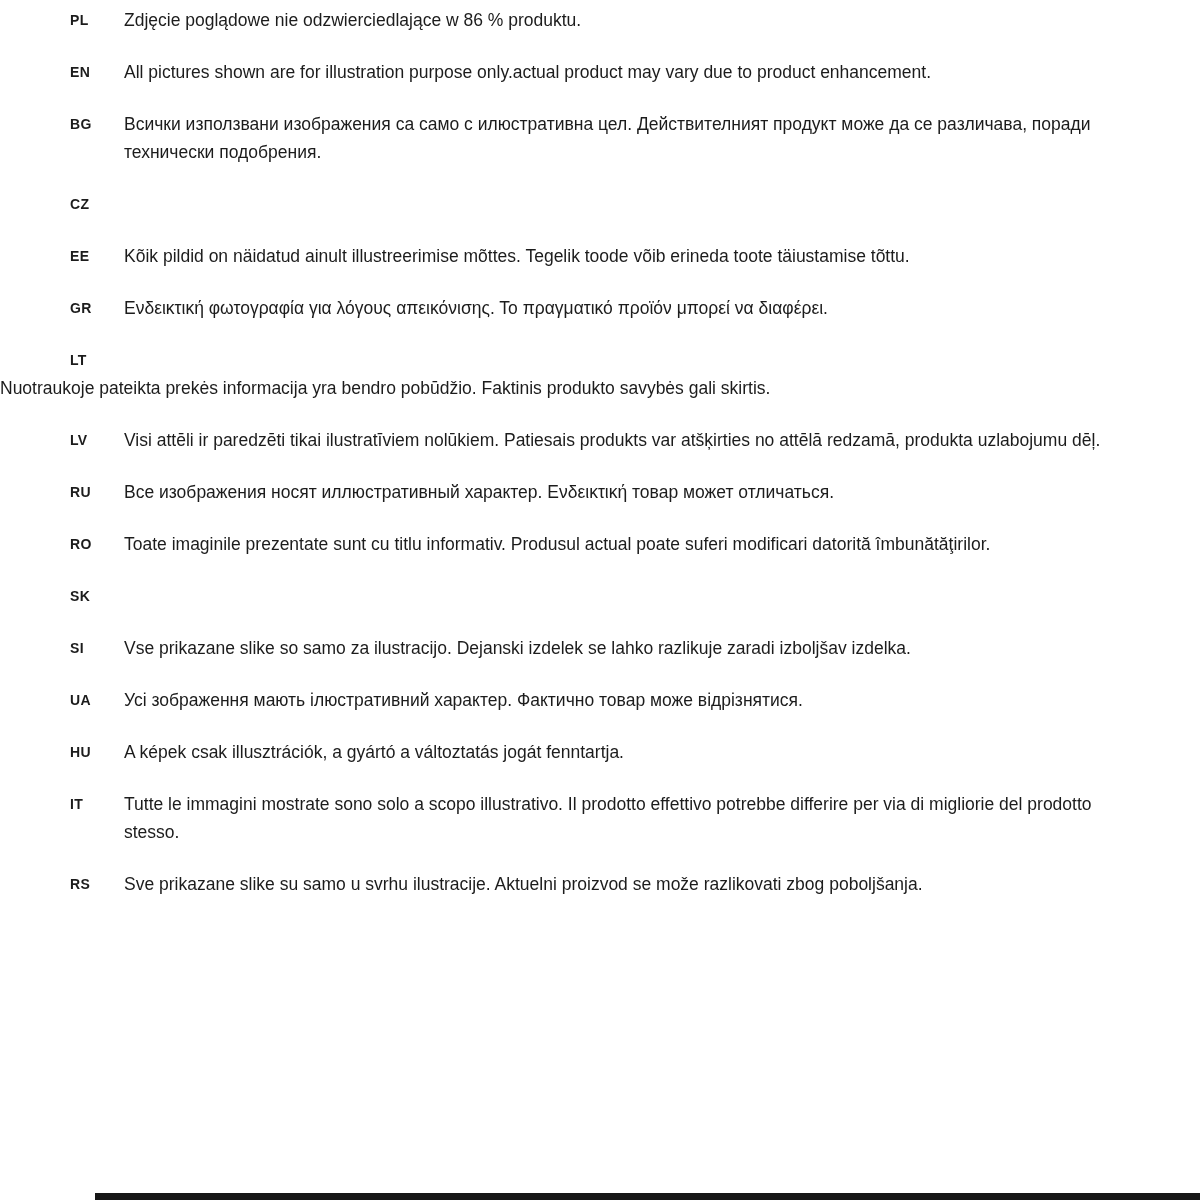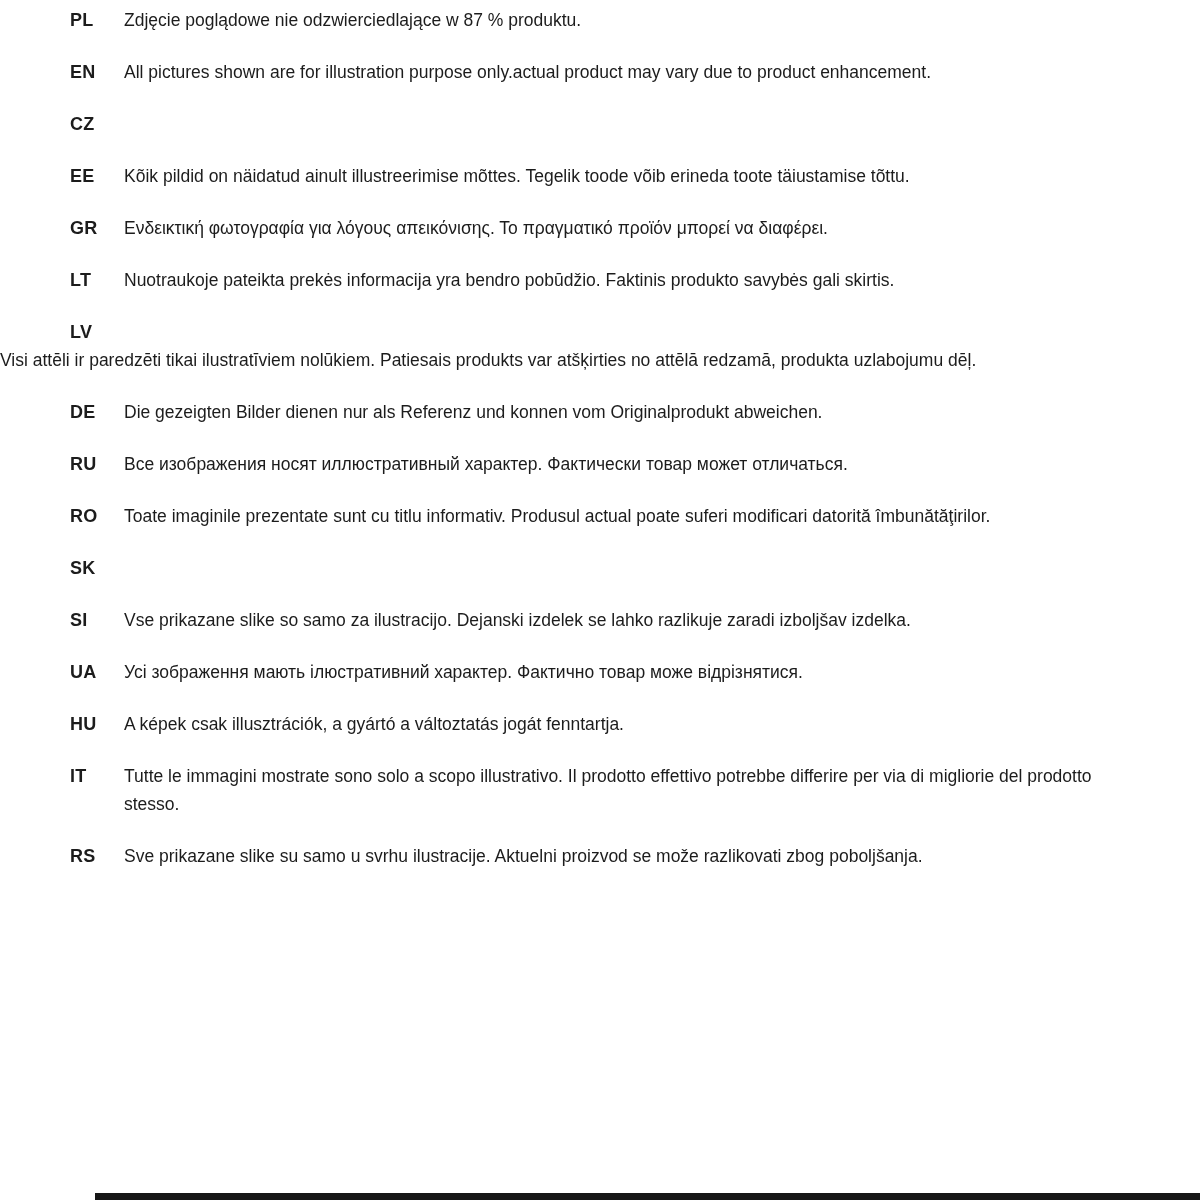--- a/index.html
+++ b/index.html
@@ -25,21 +25,21 @@
     display: flex;
     align-items: flex-start;
     margin-bottom: 24px;
   }
   .row:nth-child(7) {  
     margin-top: 22px;
     flex-direction: column;
   }
   .code {
     font-weight: bold;
-    font-size: 18px;
+    font-size: 14px;
     line-height: 28px;
     width: 54px;
     margin-left: 70px;
     flex: 0 0 auto;
     letter-spacing: 0.3px;
   }
   .text {
     font-size: 17.5px;
     line-height: 28px;
     max-width: 1012px;
@@ -54,28 +54,32 @@
     background: #161616;
   }
 </style>
 </head>
 <body>
 
 <div class="doc">
   <div id="rows">
   <div class="row">
     <div class="code">PL</div>
-    <div class="text">Zdjęcie poglądowe nie odzwierciedlające w 87 % produktu.</div>
+    <div class="text">Zdjęcie poglądowe nie odzwierciedlające w 86 % produktu.</div>
   </div>
 
   <div class="row">
     <div class="code">EN</div>
     <div class="text">All pictures shown are for illustration purpose only.actual product may vary due to product enhancement.</div>
   </div>
 
+  <div class="row">
+    <div class="code">BG</div>
+    <div class="text">Всички използвани изображения са само с илюстративна цел. Действителният продукт може да се различава, поради технически подобрения.</div>
+  </div>
 
 
   <div class="row">
     <div class="code">CZ</div>
   </div>
 
   <div class="row">
     <div class="code">EE</div>
     <div class="text">Kõik pildid on näidatud ainult illustreerimise mõttes. Tegelik toode võib erineda toote täiustamise tõttu.</div>
   </div>
@@ -89,28 +93,24 @@
     <div class="code">LT</div>
     <div class="text">Nuotraukoje pateikta prekės informacija yra bendro pobūdžio. Faktinis produkto savybės gali skirtis.</div>
   </div>
 
   <div class="row">
     <div class="code">LV</div>
     <div class="text">Visi attēli ir paredzēti tikai ilustratīviem nolūkiem. Patiesais produkts var atšķirties no attēlā redzamā, produkta uzlabojumu dēļ.</div>
   </div>
 
 
-  <div class="row">
-    <div class="code">DE</div>
-    <div class="text">Die gezeigten Bilder dienen nur als Referenz und konnen vom Originalprodukt abweichen.</div>
-  </div>
 
   <div class="row">
     <div class="code">RU</div>
-    <div class="text">Все изображения носят иллюстративный характер. Фактически товар может отличаться.</div>
+    <div class="text">Все изображения носят иллюстративный характер. Ενδεικτική товар может отличаться.</div>
   </div>
 
   <div class="row">
     <div class="code">RO</div>
     <div class="text">Toate imaginile prezentate sunt cu titlu informativ. Produsul actual poate suferi modificari datorită îmbunătăţirilor.</div>
   </div>
 
   <div class="row">
     <div class="code">SK</div>
   </div>

